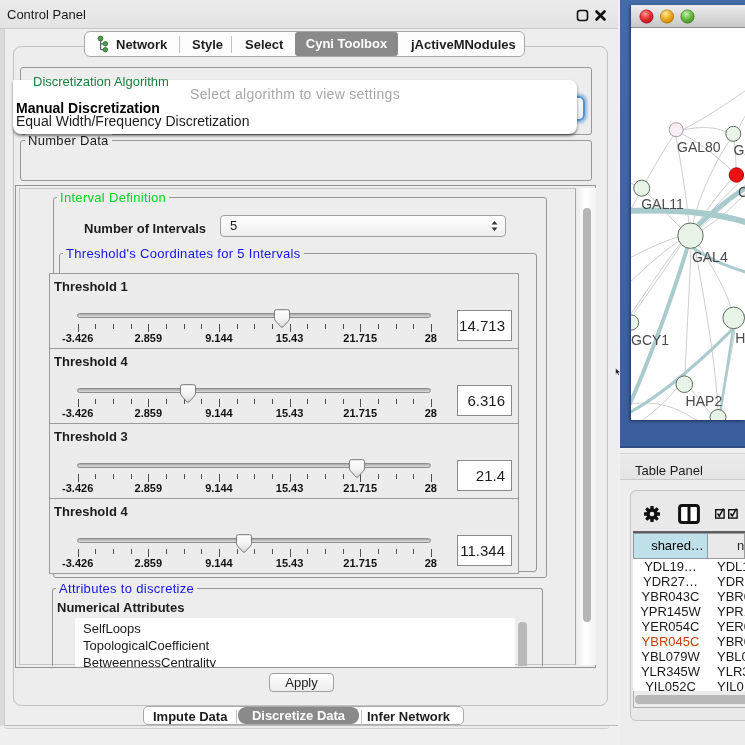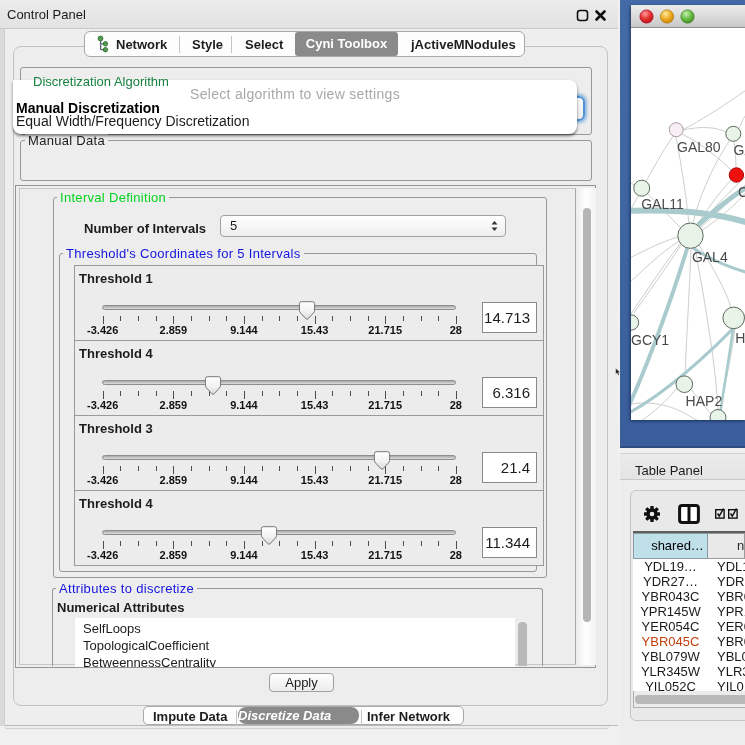--- a/index.html
+++ b/index.html
@@ -25,40 +25,40 @@
 
 .group { position:absolute; border:1px solid #989898; border-radius:3px; }
 .gtitle { position:absolute; font-size:13px; letter-spacing:0.3px; background:#ededed; padding:0 3px; white-space:nowrap; }
 
 
 .combo { position:absolute; background:linear-gradient(#ffffff,#eeeeee); border:1px solid #a2a2a2; border-radius:4px; font-size:13px; }
 .combo .ct { position:absolute; left:9px; top:2px; }
 .combo svg { position:absolute; right:6px; top:50%; margin-top:-6px; }
 
 
-.tpanel { position:absolute; left:74px; width:470px; height:76px; border:1px solid #9a9a9a; background:#ececec; }
+.tpanel { position:absolute; left:49px; width:470px; height:76px; border:1px solid #9a9a9a; background:#ececec;margin-top:8px; }
 .tpanel .lbl { position:absolute; left:4px; top:5px; font-size:13px; font-weight:bold; }
 .track { position:absolute; left:27px; top:39px; width:354px; height:5px; border:1px solid #8d8d8d; border-radius:3px; background:linear-gradient(#a8a8a8,#dedede); }
 .tick { position:absolute; width:1px; background:#4e4e4e; top:50px; height:5px; }
 .tick.mj { height:8px; }
 .tlab { position:absolute; top:58px; font-size:11px; font-weight:bold; transform:translateX(-50%); color:#111; }
 .thumb { position:absolute; top:35px; }
 .vbox { position:absolute; left:407px; top:36px; width:55px; height:31px; background:#fff; border:1px solid #8a8a8a; font-size:15px; text-align:right; padding-right:6px; line-height:29px; }
 
 
 #numlist { position:absolute; left:75px; top:618px; width:440px; height:50px; background:#fff; font-size:13px; overflow:hidden; padding-top:2px; }
 #numlist div { padding-left:8px; height:17px; line-height:17px; }
 
 
 #apply { position:absolute; left:269px; top:673px; width:65px; height:19px; background:linear-gradient(#ffffff,#ececec); border:1px solid #9f9f9f; border-radius:4px; font-size:13px; text-align:center; line-height:17px; }
 
 
 #btabs { position:absolute; left:143px; top:706px; width:321px; height:19px; background:#fdfdfd; border:1px solid #a9a9a9; border-radius:5px; font-size:13px; font-weight:bold; }
 #btabs .sep { position:absolute; top:3px; width:1px; height:15px; background:#c4c4c4; }
-#btabs .sel { position:absolute; left:94px; top:0; width:121px; height:17px; background:#8a8a8a; border-radius:8px; color:#fff; text-align:left; line-height:17px;font-style:italic; }
+#btabs .sel { position:absolute; left:94px; top:0; width:121px; height:17px; background:#8a8a8a; border-radius:8px; color:#fff; text-align:center; line-height:17px; }
 
 
 #popup { position:absolute; left:13px; top:80px; width:564px; height:54px; background:#ffffff; border-radius:1px 8px 8px 8px; box-shadow:0 2px 3px rgba(0,0,0,0.5); }
 #popup .ph { position:absolute; left:0; right:0; top:6px; text-align:center; color:#a8a8a8; font-size:14px; letter-spacing:0.3px; }
 #popup .i1 { position:absolute; left:3px; top:20px; font-size:14px; font-weight:bold; color:#000; }
 #popup .i2 { position:absolute; left:3px; top:33px; font-size:14px; }
 #ghost { position:absolute; left:33px; top:74px; font-size:13px; color:#15803d; z-index:30; }
 
 
 #netwin { position:absolute; left:620px; top:0; width:125px; height:448px; background:linear-gradient(#436ba8,#3a5e9c); }
@@ -105,21 +105,21 @@
     <span class="abs" style="left:160px;top:5px">Select</span>
     <div class="sel">Cyni Toolbox</div>
     <span class="abs" style="left:326px;top:5px">jActiveMNodules</span>
   </div>
 
   <div class="group" style="left:20px;top:67px;width:572px;height:68px;"></div>
 
   <div class="abs" style="left:430px;top:96px;width:155px;height:25px;border:2.5px solid #5291d6;border-radius:6px;background:linear-gradient(#fcfcfc,#ececec);box-shadow:0 0 3px 1.5px rgba(100,160,220,0.7);"></div>
 
   <div class="group" style="left:20px;top:140px;width:572px;height:41px;"></div>
-  <div class="gtitle" style="left:25px;top:133px;">Manual Data</div>
+  <div class="gtitle" style="left:25px;top:133px;">Number Data</div>
 
   <div class="abs" style="left:15px;top:185px;width:581px;height:483px;border:1px solid #949494;background:#ededed;"></div>
   <div class="abs" style="left:19px;top:188px;width:557px;height:477px;border:1px solid #c6c6c6;border-right:1px solid #a8a8a8;"></div>
 
   <div class="abs" style="left:577px;top:188px;width:19px;height:477px;background:linear-gradient(90deg,#ededed,#ffffff 45%,#f3f3f3);"></div>
   <div class="abs" style="left:583px;top:208px;width:8px;height:414px;background:#b5b5b5;border-radius:4px;"></div>
 
   <div class="group" style="left:53px;top:197px;width:494px;height:381px;"></div>
   <div class="gtitle" style="left:57px;top:190px;color:#00d41e;">Interval Definition</div>
 

